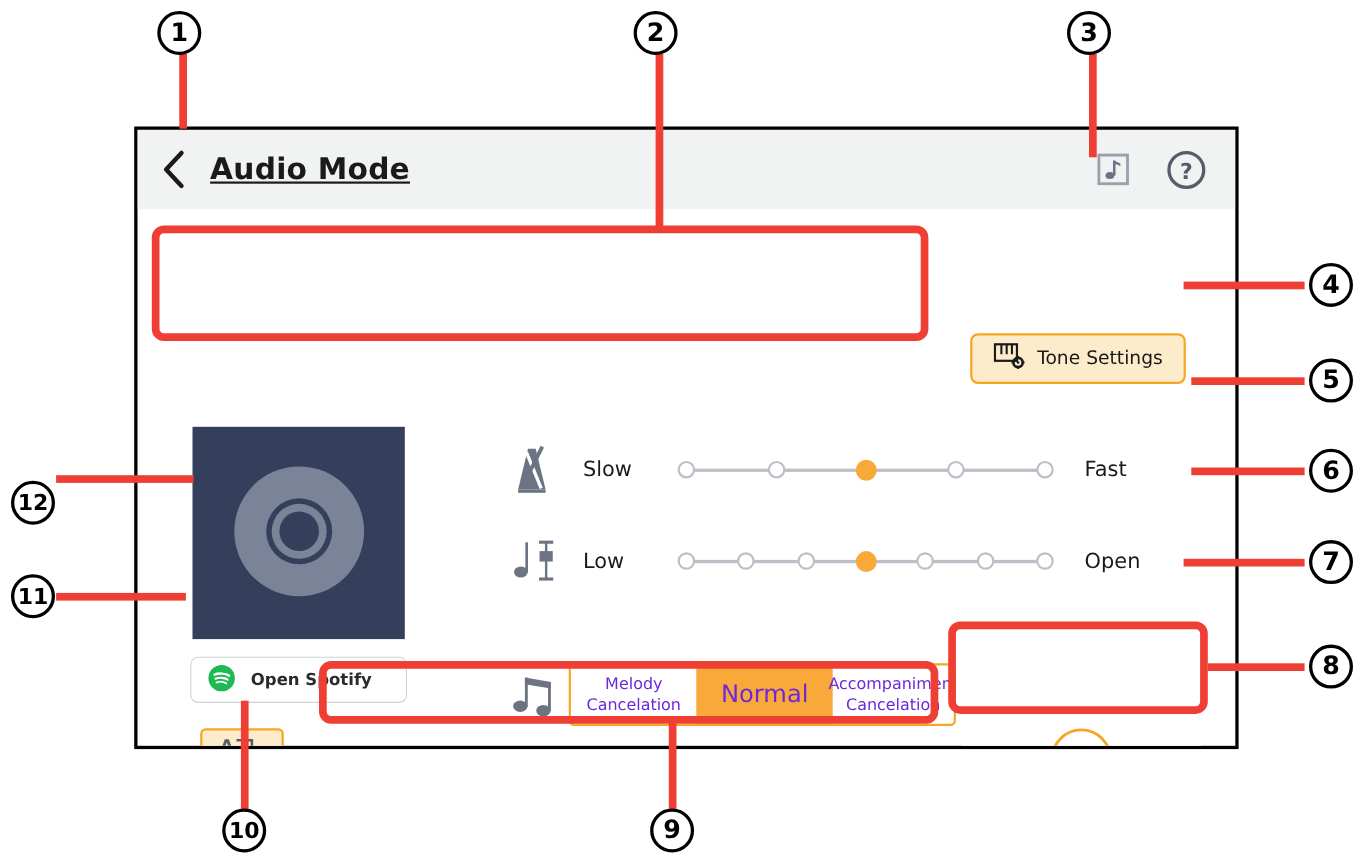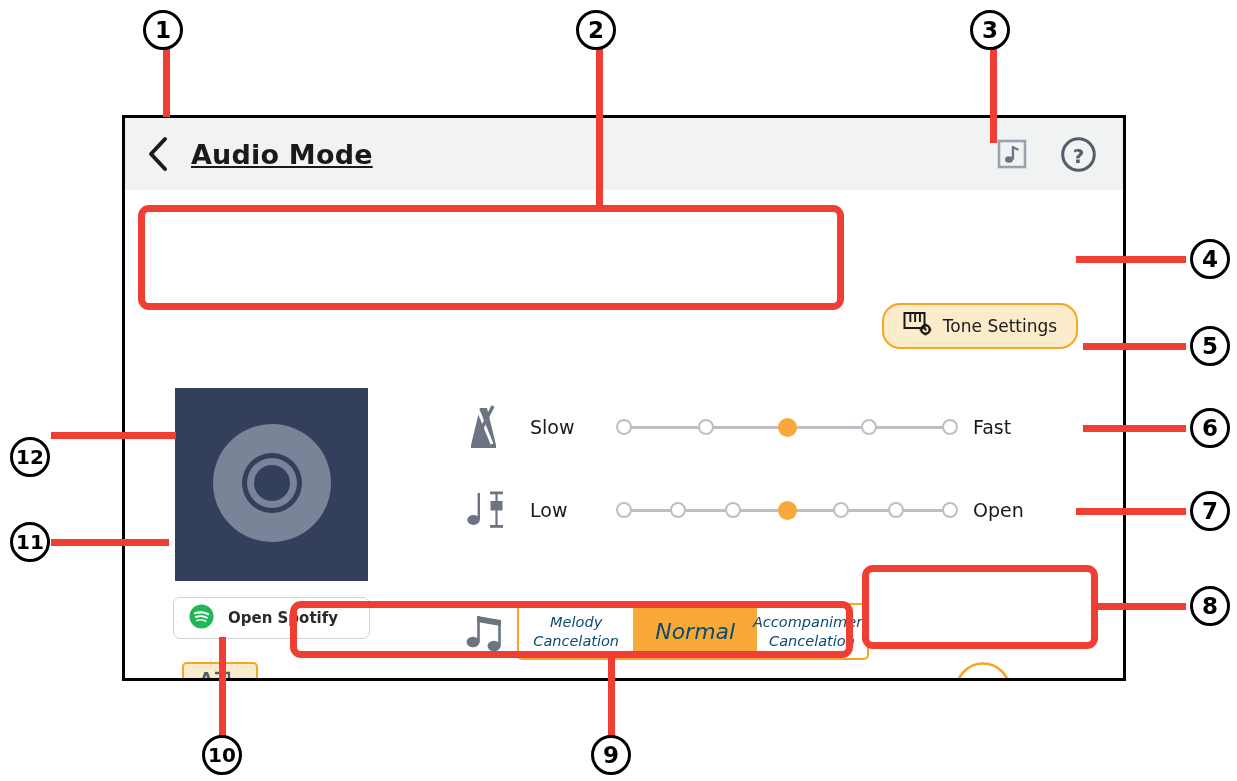--- a/index.html
+++ b/index.html
@@ -133,21 +133,21 @@
 
   
   #tone-settings-button {
     position: absolute;
     left: 757px;
     top: 113px;
     width: 196px;
     height: 46px;
     background: #fdeccb;
     border: 2px solid #f5a623;
-    border-radius: 18px;
+    border-radius: 7px;
     box-sizing: border-box;
     display: flex;
     align-items: center;
     justify-content: center;
     gap: 10px;
     cursor: pointer;
   }
   #tone-settings-label {
     font-size: 17px;
     color: #1a1a1a;
@@ -204,21 +204,21 @@
     justify-content: center;
     flex-shrink: 0;
   }
   .row-end-label {
     font-size: 19px;
     color: #1a1a1a;
     width: 86px;
     flex-shrink: 0;
   }
   .row-end-label.left { text-align: left; padding-left: 13px; }
-  .row-end-label.right { text-align: left; padding-left: 15px; }
+  .row-end-label.right { text-align: left; padding-left: 28px; }
 
   .slider-track {
     position: relative;
     width: 342px;
     height: 30px;
     flex-shrink: 0;
   }
   .slider-line {
     position: absolute;
     left: 8px;
@@ -261,26 +261,25 @@
     display: flex;
     overflow: hidden;
     background: #ffffff;
   }
   .seg {
     display: flex;
     align-items: center;
     justify-content: center;
     text-align: center;
     font-size: 14.5px;
-    color: #0c4a6e;
+    color: #6d28d9;
     line-height: 1.25;
     cursor: pointer;
     box-sizing: border-box;
     padding: 0 5px;
-    font-style: italic;
   }
   .seg.s0 { width: 122px; }
   .seg.s1 { width: 132px; font-size: 22px; }
   .seg.s2 { width: 110px; }
   .seg.selected { background: #f9a93a; }
 
   
   #ab-repeat-button {
     position: absolute;
     left: 57px;

